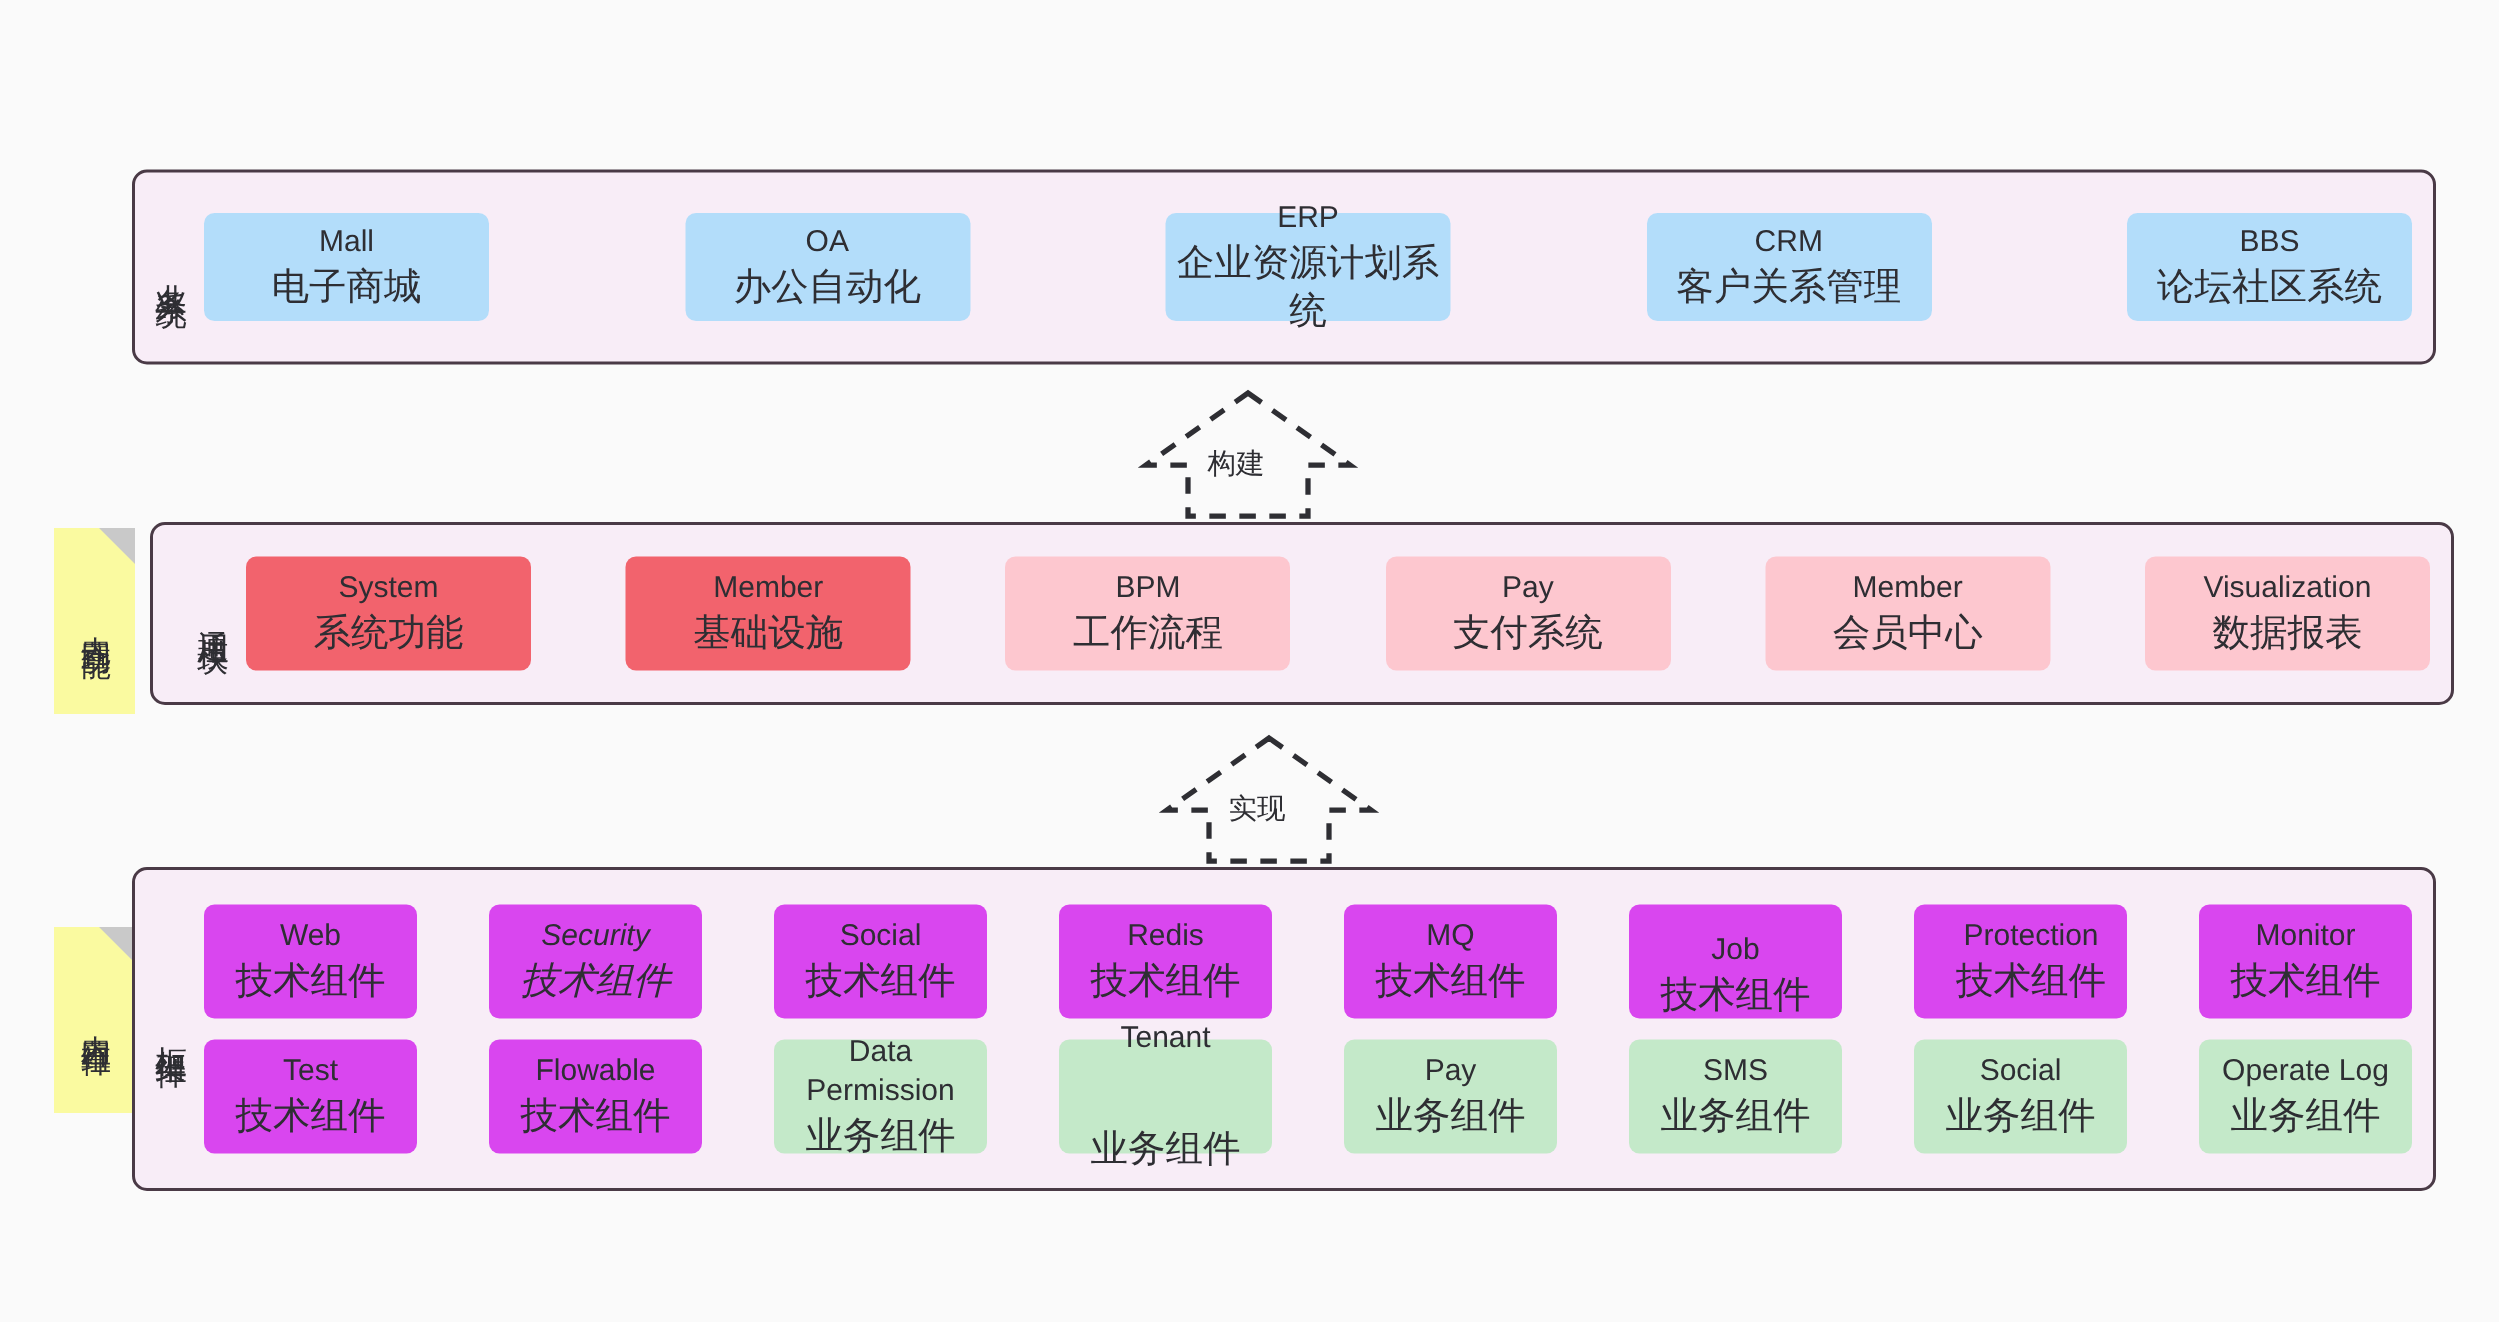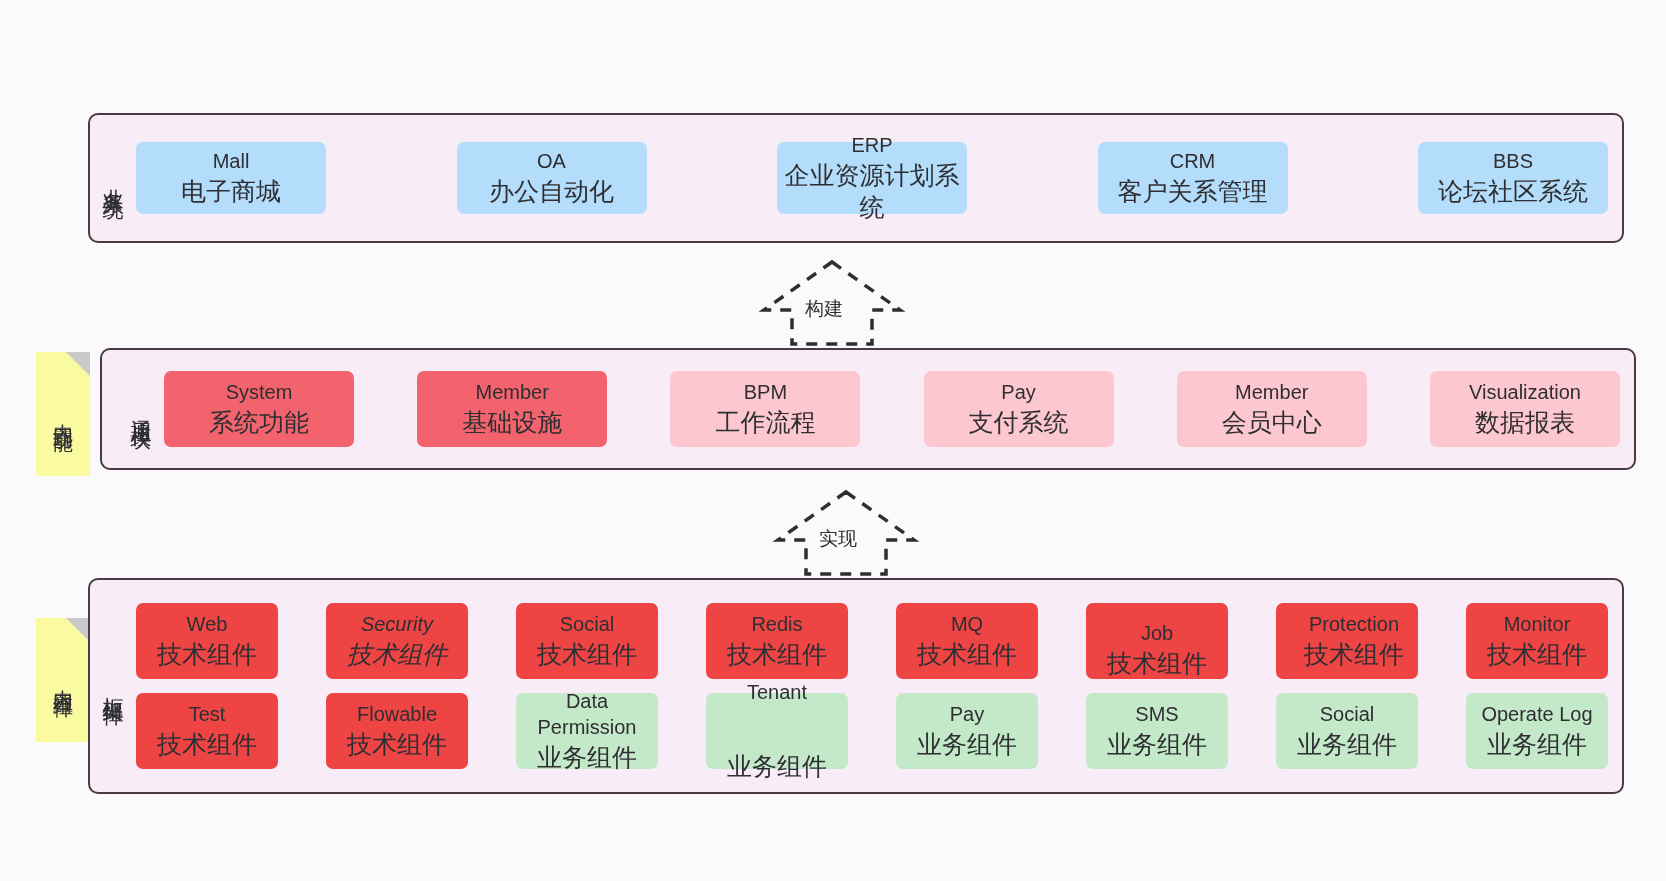--- a/index.html
+++ b/index.html
@@ -66,21 +66,21 @@
     color: #2E2E33;
     line-height: 1.28;
     user-select: none;
   }
   .card .t1 { font-size: 20px; }
   .card .t2 { font-size: 25px; }
 
   .c-blue       { background: #B3DDFA; }
   .c-red        { background: #F2636D; }
   .c-pink       { background: #FDC7CF; }
-  .c-green      { background: #ef4444; }
+  .c-green      { background: #d946ef; }
   .c-lightgreen { background: #C4E9C9; }
 
   
   .note {
     position: absolute;
     width: 54px;
     background: #FAFAA0;
     display: flex;
     align-items: center;
     justify-content: center;

